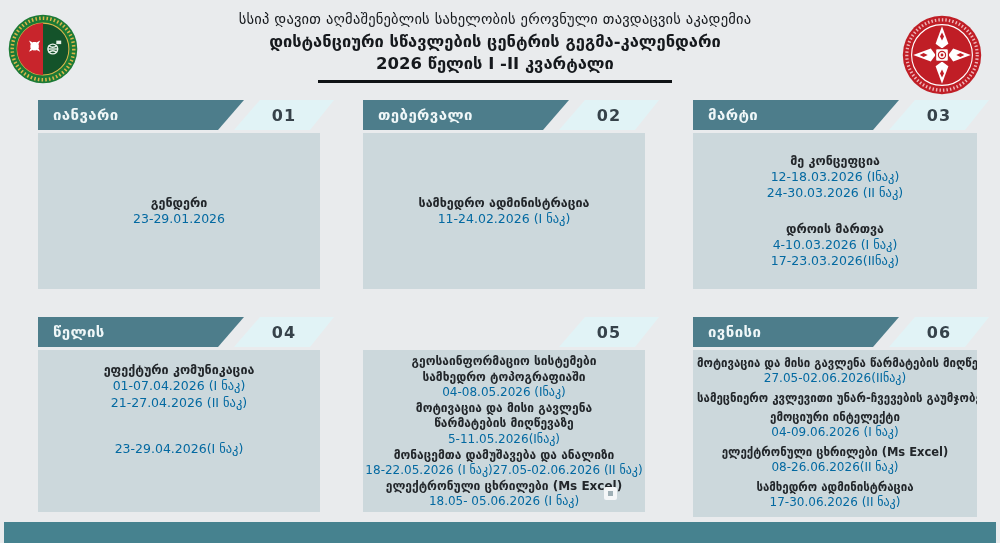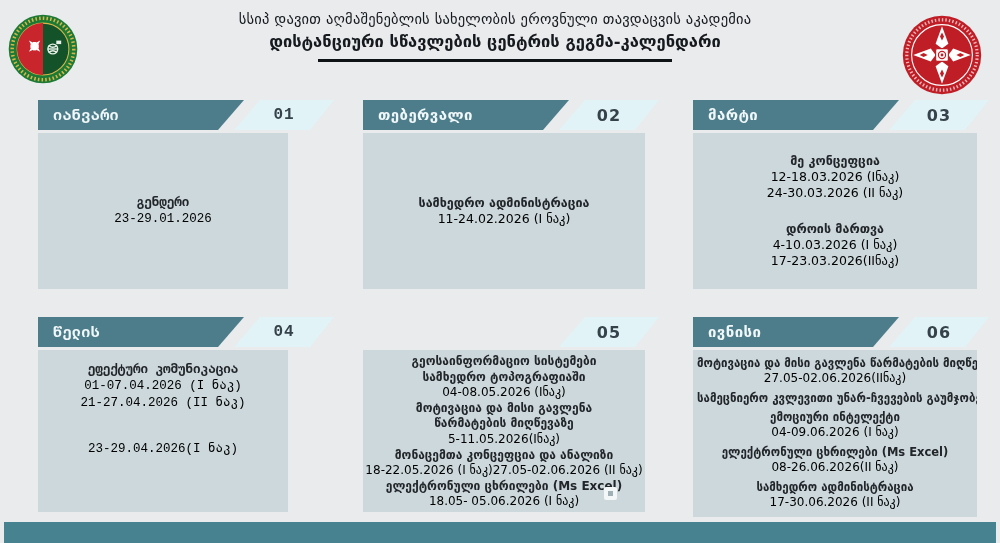--- a/index.html
+++ b/index.html
@@ -20,21 +20,21 @@
   .title-line1 { font-size:14.5px; letter-spacing:.2px; line-height:1.55; }
   .title-line2 { font-size:16.5px; font-weight:bold; line-height:1.45; }
   .title-line3 { font-size:16.5px; font-weight:bold; line-height:1.25; }
   .title-underline {
     width:354px; height:2.5px; background:#101316;
     margin:5px auto 0 auto;
   }
 
   
   .card { position:absolute; }
-  .col1 { left:38px;  width:250px;font-family:Liberation Mono, monospace; }
+  .col1 { left:38px;  width:282px; }
   .col2 { left:363px; width:282px; }
   .col3 { left:693px; width:284px; }
   .row1 { top:100px; }
   .row2 { top:317px; }
 
   .band { position:relative; height:30px; }
   .band-name {
     position:absolute; left:0; top:0; width:206px; height:30px;
     background:#4d7d8b;
     clip-path:polygon(0 0,100% 0,calc(100% - 26px) 100%,0 100%);
@@ -63,21 +63,21 @@
 
   .body-center { justify-content:center; }
   .body-evenly { justify-content:space-evenly; }
   .body-top    { justify-content:flex-start; padding-top:12px; }
   .card-apr .body { gap:30px; }
   .card-may .body { padding:4px 2px; }
   .card-jun .body { padding:2px 2px; }
 
   .event { width:100%; }
   .etitle { font-weight:bold; font-size:12.5px; color:#22262a; line-height:1.3; padding:0 10px; }
-  .edate  { font-size:12.5px; color:#000000; line-height:1.3; }
+  .edate  { font-size:12.5px; color:#0369a1; line-height:1.3; }
   .card-may .etitle { font-size:12px;   padding:0 14px; }
   .card-may .edate  { font-size:12px; }
   .card-jun .etitle { font-size:11.5px; padding:0 2px; white-space:nowrap; }
   .card-jun .edate  { font-size:12px; }
   .one-line { white-space:nowrap; }
 
   
   .mini-placeholder {
     position:absolute; right:28px; bottom:12px; width:13px; height:13px;
     background:#f4f7f8; border-radius:2px;
@@ -115,20 +115,21 @@
         <path d="M58 45 q6 5 12 0"></path>
         <path d="M58 55 q6 -5 12 0"></path>
         <rect x="69" y="38" width="7" height="5" fill="#e8f2ea" stroke="none"></rect>
       </g>
     </svg>
   </div>
 
   <div class="title-block">
     <div class="title-line1">სსიპ დავით აღმაშენებლის სახელობის ეროვნული თავდაცვის აკადემია</div>
     <div class="title-line2">დისტანციური სწავლების ცენტრის გეგმა-კალენდარი</div>
+    <div class="title-line3">2026 წელის I -II კვარტალი</div>
     <div class="title-underline"></div>
   </div>
 
   <div class="logo logo-right">
     <svg viewBox="0 0 100 100" width="80" height="80">
       <circle cx="50" cy="50" r="49" fill="#c01e26"></circle>
       <circle cx="50" cy="50" r="44" fill="none" stroke="#efb6ba" stroke-width="4" stroke-dasharray="1.8 2.6"></circle>
       <circle cx="50" cy="50" r="38" fill="none" stroke="#ffffff" stroke-width="1.4"></circle>
       <g fill="#ffffff">
         <path d="M50 14 l8 22 -8 6 -8 -6 z"></path>
@@ -235,21 +236,21 @@
     <div class="body body-evenly">
       <div class="event">
         <div class="etitle">გეოსაინფორმაციო სისტემები სამხედრო ტოპოგრაფიაში</div>
         <div class="edate">04-08.05.2026 (Iნაკ)</div>
       </div>
       <div class="event">
         <div class="etitle">მოტივაცია და მისი გავლენა წარმატების მიღწევაზე</div>
         <div class="edate">5-11.05.2026(Iნაკ)</div>
       </div>
       <div class="event">
-        <div class="etitle">მონაცემთა კონცეფცია და ანალიზი</div>
+        <div class="etitle">მონაცემთა დამუშავება და ანალიზი</div>
         <div class="edate one-line">18-22.05.2026 (I ნაკ)27.05-02.06.2026 (II ნაკ)</div>
       </div>
       <div class="event">
         <div class="etitle">ელექტრონული ცხრილები (Ms Excel)</div>
         <div class="edate">18.05- 05.06.2026 (I ნაკ)</div>
       </div>
       <div class="mini-placeholder"></div>
     </div>
   </section>
 

